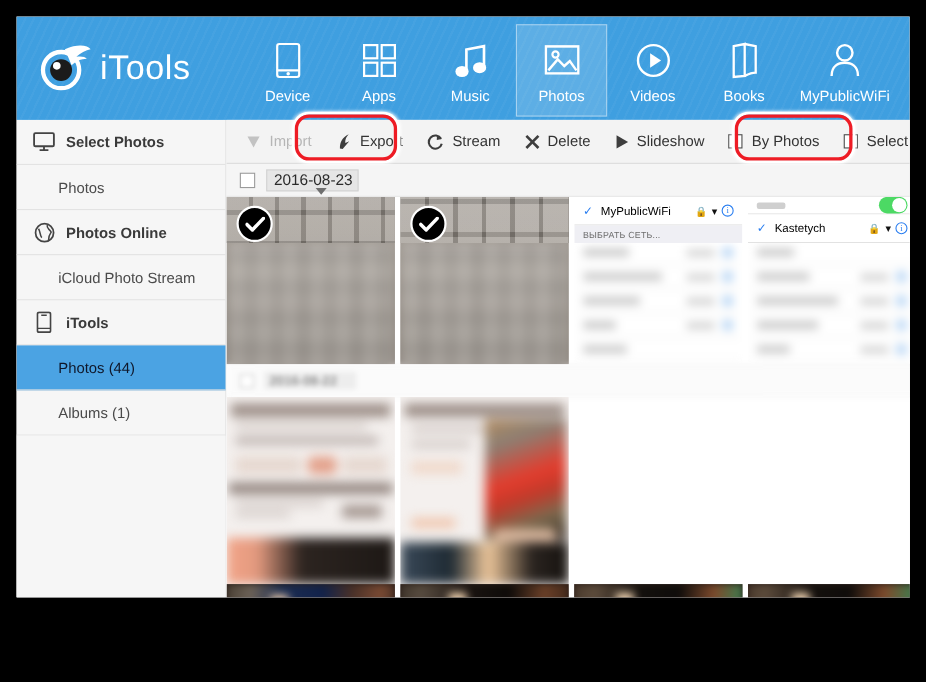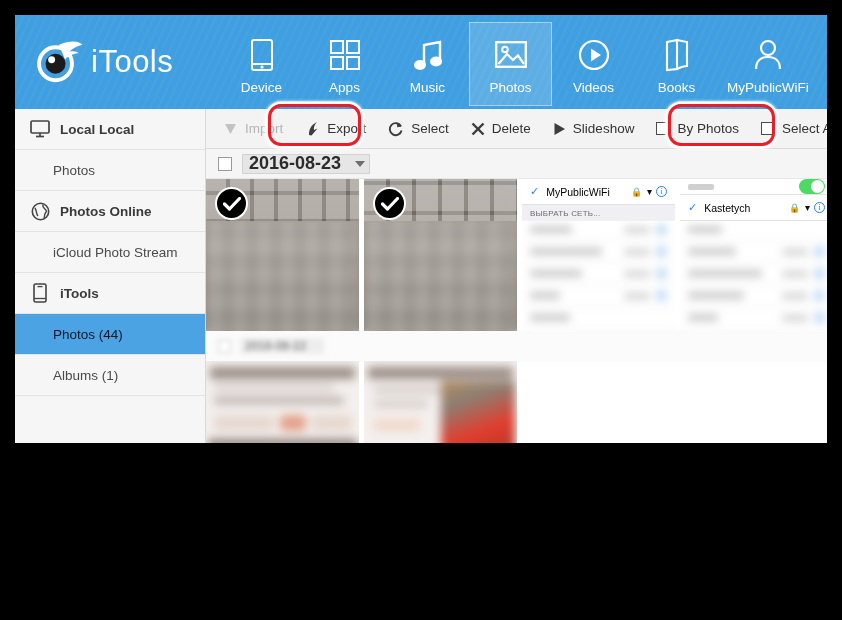--- a/index.html
+++ b/index.html
@@ -7,21 +7,21 @@
     width: 842px; height: 620px;
     background: #000;
     font-family: "Liberation Sans", sans-serif;
     overflow: hidden;
   }
 
   
   .window {
     position: absolute;
     left: 15px; top: 15px;
-    width: 812px; height: 428px;
+    width: 812px; height: 528px;
     background: #ffffff;
     overflow: hidden;
   }
 
   
   .navbar {
     position: relative;
     height: 94px;
     background: #3f9fe0;
     display: flex;
@@ -170,24 +170,25 @@
     border: 1.5px solid #9a9a9a;
     background: #fff;
     margin-right: 10px;
   }
   .date-pill {
     display: flex; align-items: center;
     background: #e6e6e6;
     border: 1px solid #d2d2d2;
     height: 20px;
     padding: 0 4px 0 6px;
-    font-size: 18px;
-    font-weight: bold;
+    font-size: 14px;
+    font-weight: normal;
     color: #2b2b2b;
     cursor: pointer;
+    flex-direction: column;
   }
   .date-caret {
     width: 0; height: 0;
     border-left: 5px solid transparent;
     border-right: 5px solid transparent;
     border-top: 6px solid #6f6f6f;
     margin-left: 14px;
   }
 
   
@@ -424,21 +425,21 @@
     <div class="sidebar">
 
       <div class="side-row group">
         <span class="side-ico">
           <svg width="20" height="18" viewBox="0 0 20 18">
             <rect x="1" y="1" width="18" height="12" rx="1.2" fill="none" stroke="#444" stroke-width="1.7"></rect>
             <line x1="6" y1="16.5" x2="14" y2="16.5" stroke="#444" stroke-width="1.7"></line>
             <line x1="10" y1="13" x2="10" y2="16.5" stroke="#444" stroke-width="1.7"></line>
           </svg>
         </span>
-        <span>Local Local</span>
+        <span>Select Photos</span>
       </div>
 
       <div class="side-row child">
         <span>Photos</span>
       </div>
 
       <div class="side-row group">
         <span class="side-ico">
           <svg width="19" height="19" viewBox="0 0 19 19">
             <circle cx="9.5" cy="9.5" r="8.2" fill="none" stroke="#444" stroke-width="1.6"></circle>
@@ -496,21 +497,21 @@
           <span>Export</span>
         </div>
 
         <div class="tb-btn">
           <span class="tb-ico">
             <svg width="16" height="16" viewBox="0 0 16 16">
               <path d="M13 5.2 A6 6 0 1 0 13.6 9.6" fill="none" stroke="#3d3d3d" stroke-width="1.9"></path>
               <path d="M9.2 1.5 L13.6 5.4 L9.1 6.3 Z" fill="#3d3d3d"></path>
             </svg>
           </span>
-          <span>Select</span>
+          <span>Stream</span>
         </div>
 
         <div class="tb-btn">
           <span class="tb-ico">
             <svg width="14" height="14" viewBox="0 0 14 14">
               <line x1="1.5" y1="1.5" x2="12.5" y2="12.5" stroke="#3d3d3d" stroke-width="2.4"></line>
               <line x1="12.5" y1="1.5" x2="1.5" y2="12.5" stroke="#3d3d3d" stroke-width="2.4"></line>
             </svg>
           </span>
           <span>Delete</span>

